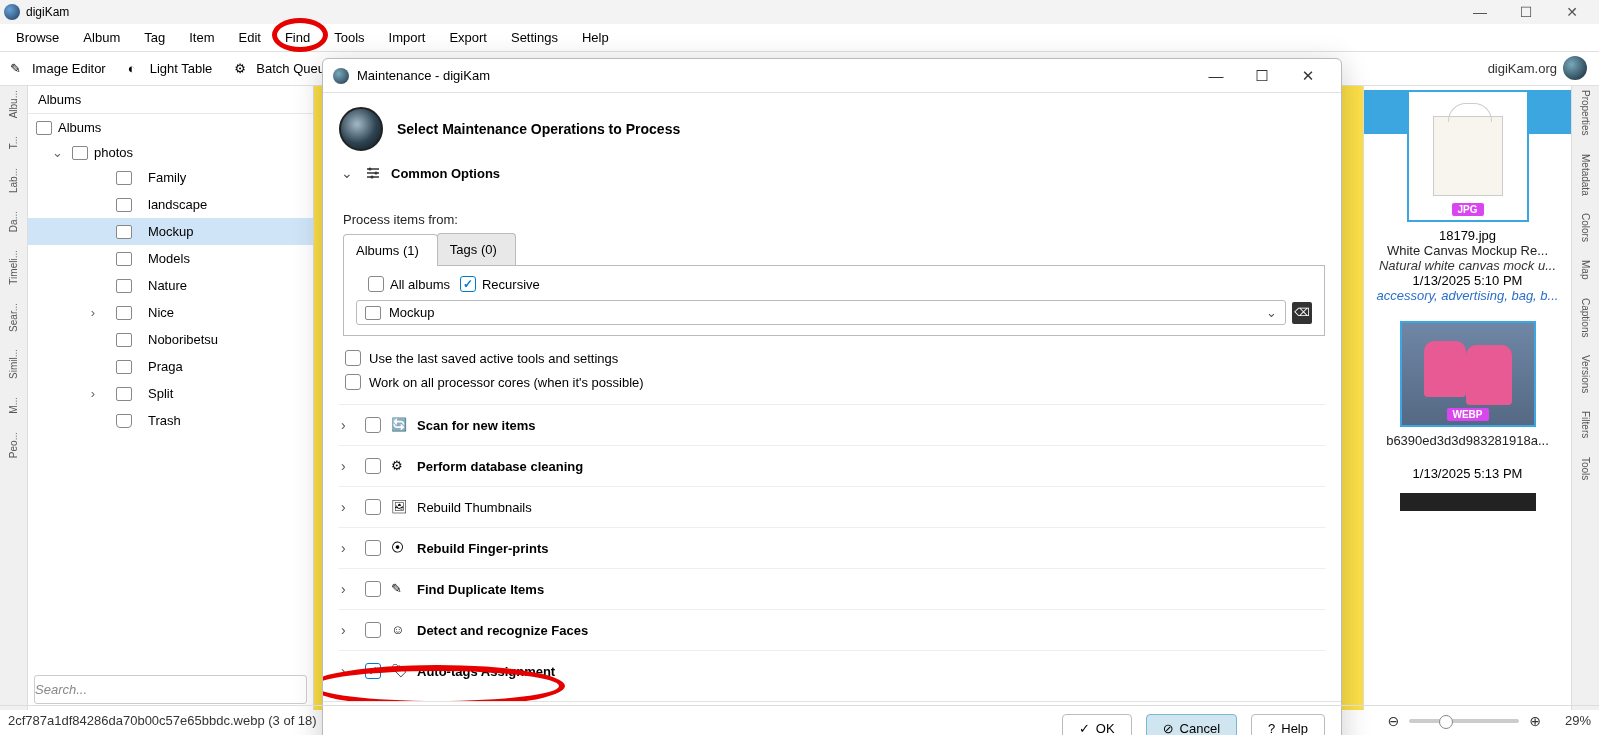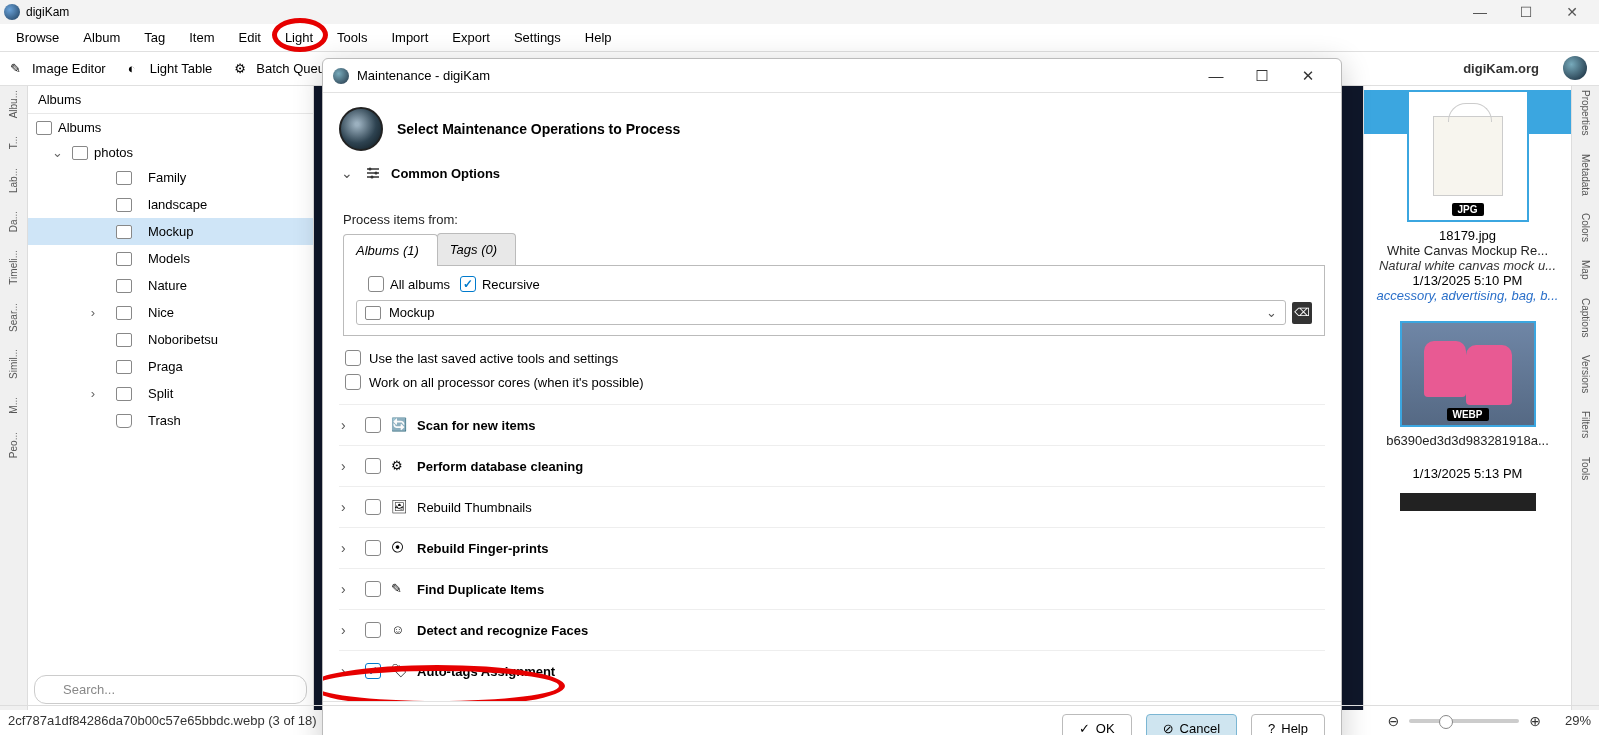--- a/index.html
+++ b/index.html
@@ -11,79 +11,79 @@
 .title-bar .win-ctrls { display: flex; }
 .title-bar .win-ctrls div { width: 46px; height: 24px; display: flex; align-items: center; justify-content: center; color: #555; font-size: 14px; }
 
 .menu-bar { height: 28px; display: flex; align-items: center; padding: 0 4px; border-bottom: 1px solid #e0e0e0; position: relative; }
 .menu-bar .menu-item { padding: 4px 12px; position: relative; }
 .red-circle { position: absolute; border: 5px solid #e60000; border-radius: 50%; pointer-events: none; }
 
 .tool-bar { height: 34px; display: flex; align-items: center; padding: 0 10px; border-bottom: 1px solid #e0e0e0; position: relative; }
 .tool-bar .tb-item { display: flex; align-items: center; margin-right: 22px; font-size: 13px; gap: 6px; }
 .tb-icon { width: 16px; height: 16px; display: inline-block; }
-.brand { position: absolute; right: 12px; top: 4px; display: flex; align-items: center; gap: 24px; color: #333; font-size: 20px; font-weight: bold; }
+.brand { position: absolute; right: 12px; top: 4px; display: flex; align-items: center; gap: 6px; color: #333; font-size: 20px; }
 .brand .logo { width: 24px; height: 24px; border-radius: 50%; background: radial-gradient(circle at 35% 35%, #7ab, #123); }
 
 .main-area { position: absolute; top: 86px; left: 0; right: 0; bottom: 25px; display: flex; }
 .left-rail { width: 28px; background: #f0f0f0; border-right: 1px solid #ddd; display: flex; flex-direction: column; align-items: center; padding-top: 4px; gap: 18px; }
 .left-rail div { writing-mode: vertical-rl; transform: rotate(180deg); font-size: 10px; color: #555; display: flex; align-items: center; gap: 4px; }
 
 .sidebar { width: 286px; border-right: 1px solid #ddd; display: flex; flex-direction: column; justify-content: space-between; }
 .sb-header { padding: 6px 10px; border-bottom: 1px solid #e8e8e8; font-size: 13px; }
 .sb-root { padding: 6px 8px; display: flex; align-items: center; gap: 6px; }
 .sb-photos { padding: 4px 8px 4px 24px; display: flex; align-items: center; gap: 6px; }
 .fld-icn { width: 16px; height: 14px; border: 1px solid #888; border-radius: 2px; background: #fff; display: inline-block; }
 .tree { flex: 1; overflow: auto; }
 .tree-item { display: flex; align-items: center; padding: 6px 8px 6px 58px; gap: 16px; }
 .tree-item.selected { background: #cfe5f7; }
 .expander { width: 14px; text-align: center; color: #666; visibility: hidden; }
 .tree-item.has-children .expander { visibility: visible; }
-.search-box { margin: 6px; border: 1px solid #ccc; border-radius: 12px; padding: 6px 28px; color: #888; }
-
-.center { flex: 1; position: relative; background: #0f172a; }
+.search-box { margin: 6px; border: 1px solid #ccc; border-radius: 3px; padding: 6px 0; color: #888; font-style: italic; }
+
+.center { flex: 1; position: relative; background: #fde047; }
 .dialog { position: absolute; left: 8px; top: -28px; width: 1020px; background: #fff; border: 1px solid #bbb; border-radius: 6px; box-shadow: 0 6px 30px rgba(0,0,0,.2); }
 .dlg-titlebar { height: 34px; display: flex; align-items: center; padding: 0 10px; border-bottom: 1px solid #e2e2e2; }
 .dlg-titlebar .dlg-icon{width:16px;height:16px;border-radius:50%;background:radial-gradient(circle at 35% 35%,#7ab,#234);margin-right:8px;}
 .dlg-titlebar .dlg-title { flex: 1; }
 .dlg-titlebar .dlg-btn { width: 46px; text-align: center; font-size: 15px; color: #333; }
 .dlg-body { padding: 0; }
 .dlg-header { display: flex; align-items: center; padding: 14px 16px; gap: 14px; }
 .lens { width: 44px; height: 44px; border-radius: 50%; background: radial-gradient(circle at 40% 38%, #9bb0bf 5%, #2e4351 55%, #0b1419 100%); border: 2px solid #222; }
 .dlg-content { padding: 0 16px 10px 16px; max-height: 556px; overflow-y: auto; position: relative; }
 .section { border-top: 1px solid #eee; }
 .sec-row { display: flex; align-items: center; gap: 10px; padding: 12px 2px; }
 .chev { width: 14px; font-size: 14px; color: #555; }
 .chev.open::before { content: "⌄"; }
 .chev.closed::before { content: "›"; }
 .chk { width: 16px; height: 16px; border: 1.5px solid #888; border-radius: 3px; display: inline-flex; align-items: center; justify-content: center; font-size: 12px; color: #007acc; }
 .chk.checked { border-color: #007acc; }
 .chk.checked::after { content: "✓"; font-weight: bold; }
 .op-icon { width: 16px; height: 16px; display: inline-block; }
 .common-detail { padding-left: 4px; padding-bottom: 10px; }
 .process-label { margin-top: 19px; margin-bottom: 6px; color: #222; }
-.tabs { display: flex; border-bottom: 1px solid #bbb; font-style: italic; }
+.tabs { display: flex; border-bottom: 1px solid #bbb; }
 .tab { padding: 8px 18px 8px 12px; border: 1px solid #bbb; border-bottom: none; background: #e8e8e8; margin-right: -1px; border-radius: 4px 4px 0 0; }
 .tab.active { background: #fff; position: relative; top: 1px; }
 .tabpanel { border: 1px solid #bbb; border-top: none; padding: 10px 12px; }
 .cb-row { display: flex; align-items: center; gap: 6px; margin-bottom: 8px; padding-left: 12px; }
 .drop { display: flex; align-items: center; border: 1px solid #bbb; border-radius: 3px; padding: 4px 8px; gap: 8px; }
 .drop-chev { margin-left: auto; color: #555; }
 .clear-btn { width: 20px; height: 22px; background: #333; color: #fff; display: flex; align-items: center; justify-content: center; margin-left: 6px; border-radius: 2px; font-size: 11px; }
 .check-line { display: flex; align-items: center; gap: 8px; padding: 4px 0 4px 2px; }
 .dlg-footer { display: flex; justify-content: flex-end; gap: 14px; padding: 12px 16px; border-top: 1px solid #e2e2e2; }
 .btn { display: flex; align-items: center; gap: 6px; padding: 6px 16px; border: 1px solid #bbb; border-radius: 4px; background: #fff; }
 .btn.primary { background: #cfe5f0; border-color: #7bb6d3; }
 
 .right-panel { width: 208px; border-left: 1px solid #ddd; display: flex; flex-direction: column; align-items: center; padding-top: 4px; overflow: hidden; }
 .right-panel .blue-strip { background: #3ba6e0; height: 44px; width: 100%; }
 .thumb { width: 122px; height: 132px; border: 2px solid #3ba6e0; background: #fff; margin-top: -44px; position: relative; display: flex; align-items: center; justify-content: center; }
 .thumb .bag { width: 70px; height: 80px; border: 1px solid #ccc; background:#f7f5ee; position: relative; }
 .thumb .bag::before { content:""; position:absolute; top:-14px; left:14px; width:42px; height:18px; border:1px solid #ccc; border-bottom:none; border-radius:18px 18px 0 0; background:transparent;}
-.badge { position: absolute; bottom: 4px; left: 50%; transform: translateX(-50%); background: #000000; color: #fff; font-size: 10px; padding: 1px 6px; border-radius: 2px; font-weight: bold; }
+.badge { position: absolute; bottom: 4px; left: 50%; transform: translateX(-50%); background: #d946ef; color: #fff; font-size: 10px; padding: 1px 6px; border-radius: 2px; font-weight: bold; }
 .meta { text-align: center; font-size: 11px; margin-top: 6px; width: 100%; padding: 0 4px; }
 .meta .desc { color: #222; white-space: nowrap; overflow: hidden; text-overflow: ellipsis; }
 .meta .desc2 { font-style: italic; color: #333; white-space: nowrap; overflow: hidden; text-overflow: ellipsis; }
 .meta .tags { color: #2a6fc9; font-style: italic; white-space: nowrap; overflow: hidden; text-overflow: ellipsis; }
 .thumb2 { width: 136px; height: 106px; border: 2px solid #3ba6e0; margin-top: 18px; background: linear-gradient(#6f86a6,#556984); position: relative; overflow: hidden; }
 .thumb2::before{content:"";position:absolute;left:22px;top:18px;width:42px;height:56px;background:#e85a93;border-radius:10px 10px 4px 4px;}
 .thumb2::after{content:"";position:absolute;right:22px;top:22px;width:46px;height:60px;background:#e85a93;border-radius:10px 10px 4px 4px;}
 .thumb3 { width: 136px; height: 18px; margin-top: 12px; background:#222;}
 .right-rail { width: 28px; background: #f0f0f0; border-left: 1px solid #ddd; display: flex; flex-direction: column; align-items: center; padding-top: 4px; gap: 18px; }
 .right-rail div { writing-mode: vertical-rl; font-size: 10px; color: #555; display: flex; align-items: center; gap: 4px; }
@@ -107,21 +107,21 @@
   </div>
 </div>
 
 <div class="menu-bar" id="menuBar">
 
 <div class="menu-item">Browse</div>
     <div class="menu-item">Album</div>
     <div class="menu-item">Tag</div>
     <div class="menu-item">Item</div>
     <div class="menu-item">Edit</div>
-    <div class="menu-item">Light</div>
+    <div class="menu-item">Find</div>
     <div class="menu-item">Tools</div>
     <div class="menu-item">Import</div>
     <div class="menu-item">Export</div>
     <div class="menu-item">Settings</div>
     <div class="menu-item">Help</div>
     <div class="red-circle" style="left:272px;top:-6px;width:56px;height:34px;"></div>
   </div>
 
 <div class="tool-bar" id="toolBar">
   <div class="tb-item">

